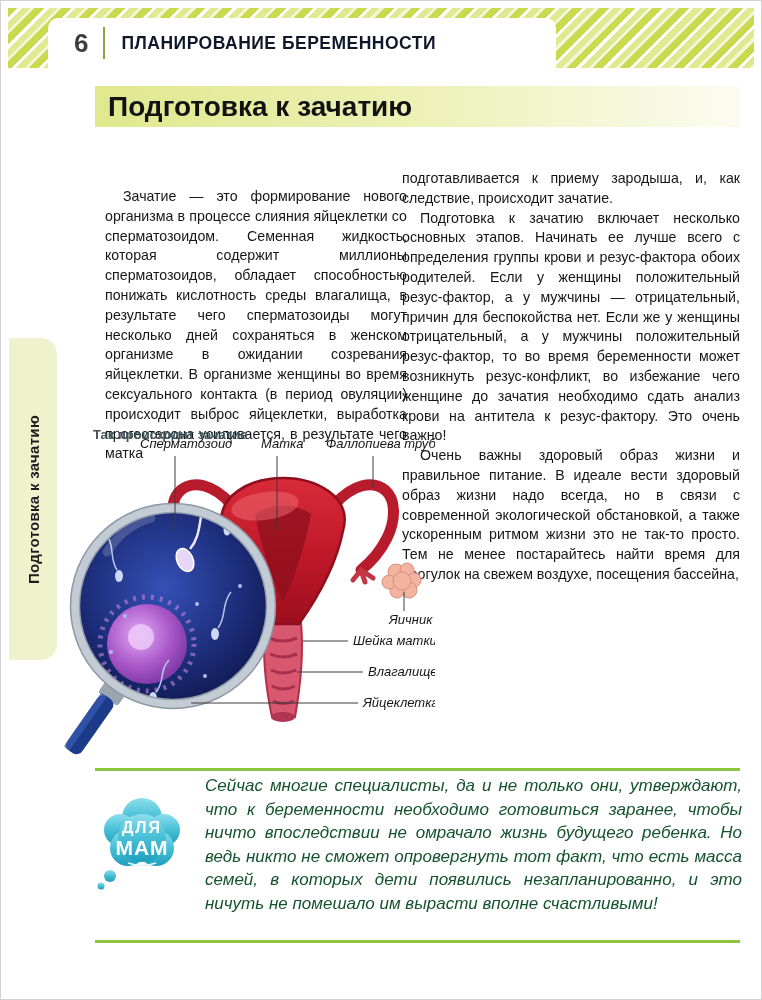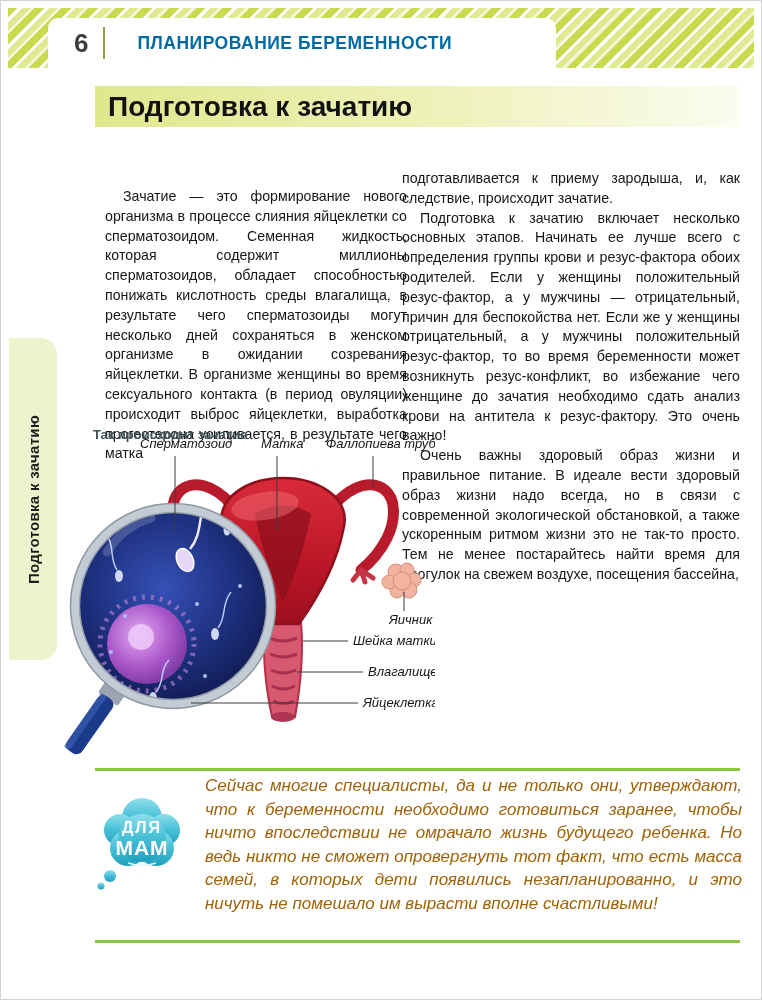--- a/index.html
+++ b/index.html
@@ -16,21 +16,21 @@
       var(--stripe-green,#c9da4f) 0 7px, #ffffff 7px 10px,
       #dfe98f 10px 16px, #f3f6d6 16px 19px);
   }
   .header-box {
     position:absolute; left:40px; top:10px; bottom:0; width:508px;
     background:#ffffff; border-radius:10px 10px 0 0;
     display:flex; align-items:center;
   }
   .page-num { font-size:26px; font-weight:bold; color:#3c3c3c; padding:0 15px 0 26px; }
   .header-divider { width:2px; height:32px; background:#8fa03c; }
-  .header-title { font-size:17.5px; font-weight:bold; letter-spacing:0.5px; color:#0369a1; padding-left:32px; white-space:nowrap; }
+  .header-title { font-size:17.5px; font-weight:bold; letter-spacing:0.5px; color:#0f172a; padding-left:16px; white-space:nowrap; }
 
   
   .title-bar {
     position:absolute; top:86px; left:95px; width:645px; height:41px;
     background: linear-gradient(90deg, var(--title-bar-green,#dfe88d) 0%, #eef2bb 55%, #fbfcf0 100%);
     display:flex; align-items:center;
   }
   .title-bar span { font-size:28px; font-weight:bold; color:#121212; padding-left:13px; white-space:nowrap; }
 
   
@@ -64,21 +64,21 @@
   .figure svg { width:100%; height:100%; display:block; }
 
   
   .rule { position:absolute; left:95px; width:645px; height:2.5px; background: var(--accent-green,#8cc63f); }
   .rule-top { top:768px; }
   .rule-bottom { top:940px; }
   .badge { position:absolute; left:92px; top:788px; width:100px; height:106px; }
   .badge svg { width:100%; height:100%; display:block; }
   .callout {
     position:absolute; left:205px; top:774px; width:537px;
-    font-size:17px; font-style:italic; line-height:23.5px; color:#a16207; text-align:justify;
+    font-size:17px; font-style:italic; line-height:23.5px; color:#14532d; text-align:justify;
   }
 </style>
 </head>
 <body>
 
 <div class="page">
 
   <div class="header-band">
     <div class="header-box">
       <span class="page-num">6</span>

